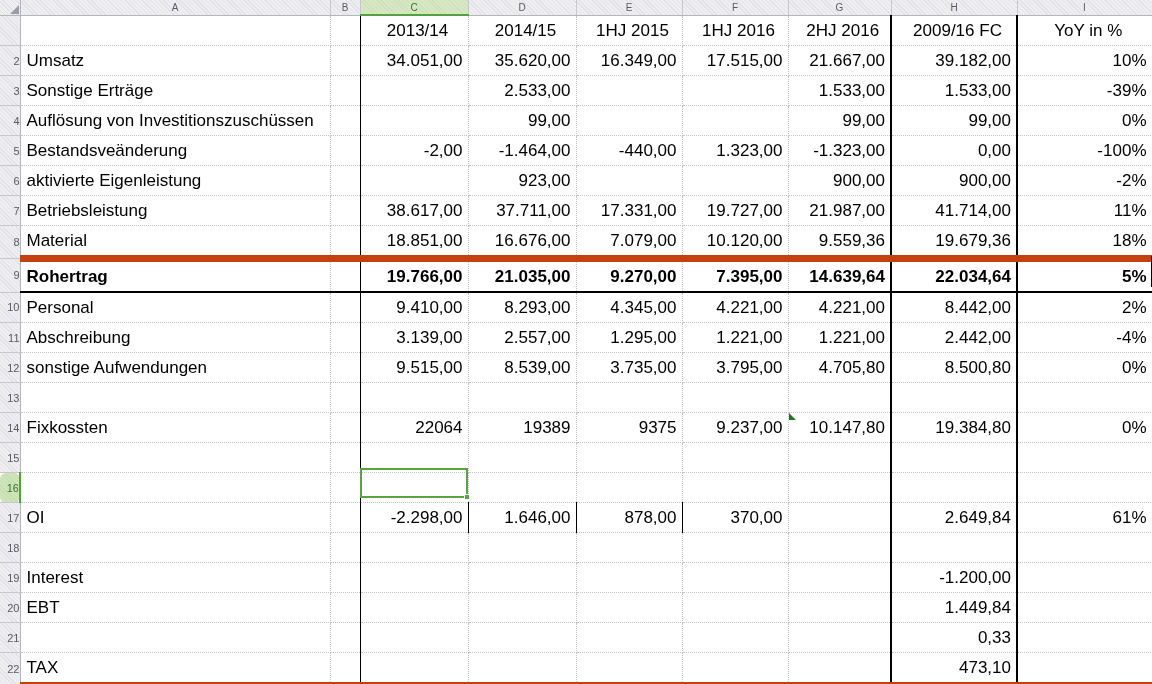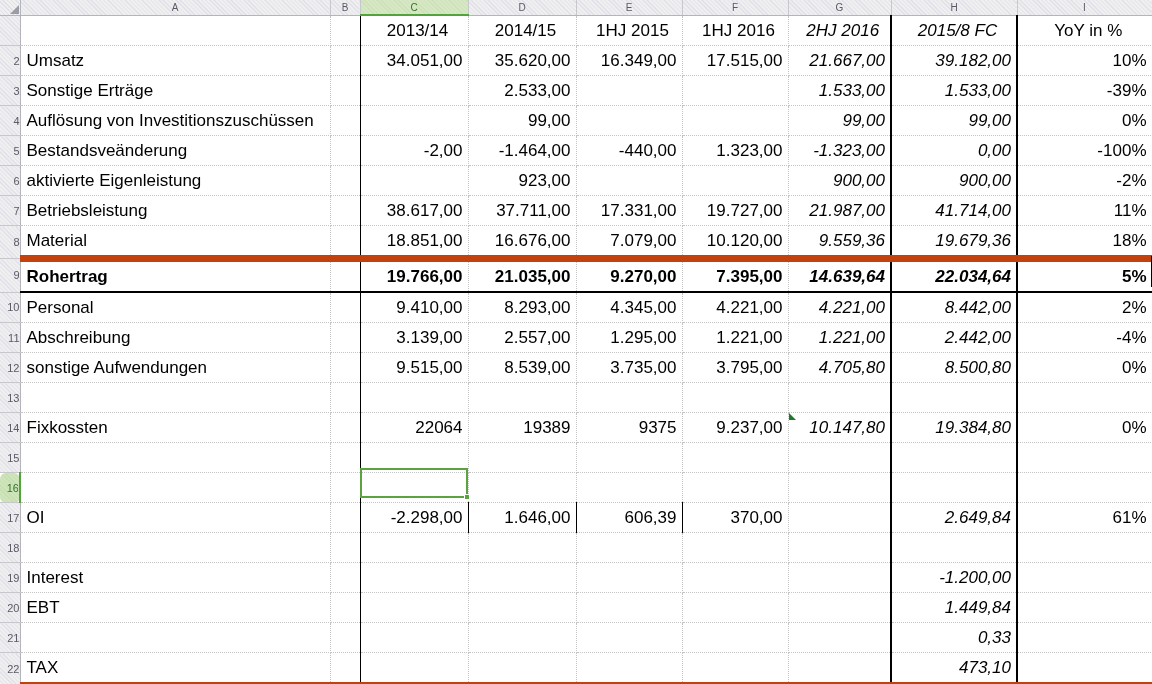--- a/index.html
+++ b/index.html
@@ -106,21 +106,21 @@
   }
   td.cell.num {
     text-align: right;
     padding-right: 5px;
   }
   td.cell.hdr {
     text-align: center;
     padding-left: 7px;
   }
   td.cell.bold { font-weight: bold; }
-  td.cell.br { border-right: 2px solid #000; font-style: italic; }
+  td.cell.br { border-right: 2px solid #000; }
   td.cell.bt { border-top: 7px solid #c2410c; }
   td.cell.bb { border-bottom: 2px solid #000; }
   td.cell.thin-l { border-left: 1px solid #000; }
   td.cell.thin-r { border-right: 1px solid #000; }
 
   
   td.cell.tri { position: relative; }
   td.cell.tri::before {
     content: "";
     position: absolute;
@@ -195,21 +195,21 @@
 
     <tr>
       <td class="rowhead"></td>
       <td class="cell label"></td>
       <td class="cell"></td>
       <td class="cell hdr thin-l">2013/14</td>
       <td class="cell hdr">2014/15</td>
       <td class="cell hdr">1HJ 2015</td>
       <td class="cell hdr">1HJ 2016</td>
       <td class="cell hdr br">2HJ 2016</td>
-      <td class="cell hdr br">2015/8 FC</td>
+      <td class="cell hdr br">2009/16 FC</td>
       <td class="cell hdr">YoY in %</td>
     </tr>
 
     </tbody>
       <tbody id="body-rows">
         <tr>
           <td class="rowhead">2</td>
           <td class="cell label">Umsatz</td>
           <td class="cell"></td>
           <td class="cell num thin-l">34.051,00</td>
@@ -387,21 +387,21 @@
           <td class="cell num br"></td>
           <td class="cell num br"></td>
           <td class="cell num"></td>
         </tr>
         <tr>
           <td class="rowhead">17</td>
           <td class="cell label">OI</td>
           <td class="cell"></td>
           <td class="cell num thin-l thin-r">-2.298,00</td>
           <td class="cell num thin-r">1.646,00</td>
-          <td class="cell num thin-r">606,39</td>
+          <td class="cell num thin-r">878,00</td>
           <td class="cell num">370,00</td>
           <td class="cell num br"></td>
           <td class="cell num br">2.649,84</td>
           <td class="cell num">61%</td>
         </tr>
         <tr>
           <td class="rowhead">18</td>
           <td class="cell label"></td>
           <td class="cell"></td>
           <td class="cell num thin-l"></td>

